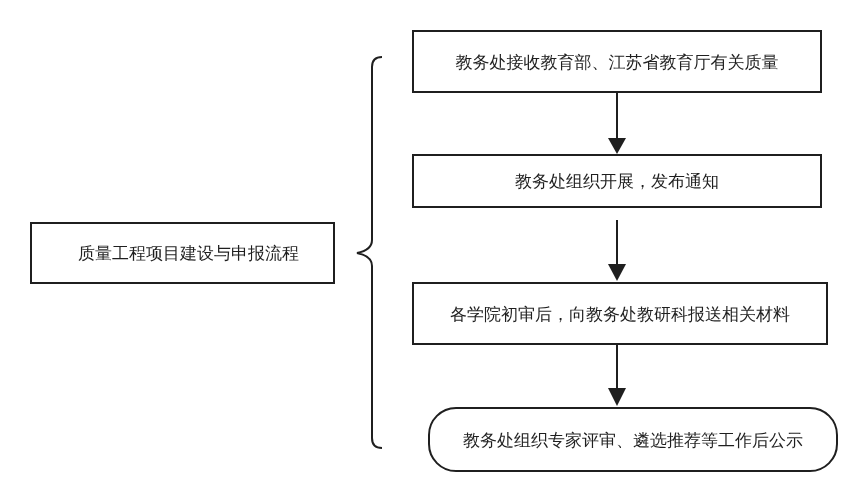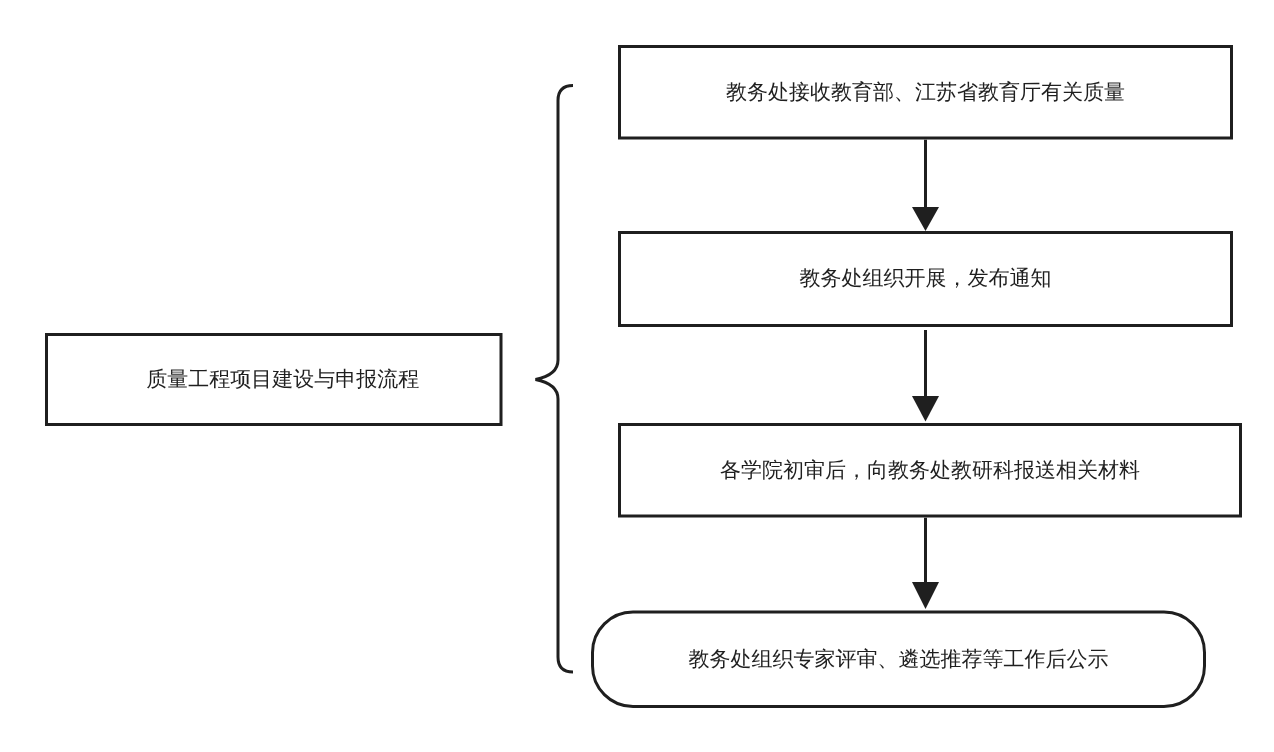--- a/index.html
+++ b/index.html
@@ -14,34 +14,34 @@
     background: #ffffff;
     font-family: "DejaVu Sans", "Liberation Sans", sans-serif;
     overflow: hidden;
   }
   .box {
     position: absolute;
     box-sizing: border-box;
     border: 2px solid #1f1f1f;
     background: #ffffff;
     color: #1f1f1f;
-    font-size: 14px;
+    font-size: 17px;
     line-height: 26px;
     display: flex;
     flex-direction: column;
     align-items: center;
     justify-content: center;
     text-align: center;
     white-space: nowrap;
   }
   .title-box  { left: 30px;  top: 222px; width: 305px; height: 62px; padding-left: 12px; }
   .step-box-1 { left: 412px; top: 30px;  width: 410px; height: 63px; }
-  .step-box-2 { left: 412px; top: 154px; width: 410px; height: 64px; }
+  .step-box-2 { left: 412px; top: 154px; width: 410px; height: 54px; }
   .step-box-3 { left: 412px; top: 282px; width: 416px; height: 63px; }
-  .step-box-4 { left: 394px; top: 407px; width: 410px; height: 65px; border-radius: 28px; }
+  .step-box-4 { left: 428px; top: 407px; width: 410px; height: 65px; border-radius: 28px; }
   .connector-layer {
     position: absolute;
     left: 0;
     top: 0;
     width: 849px;
     height: 501px;
     pointer-events: none;
   }
   .stroke-line {
     stroke: #1f1f1f;

